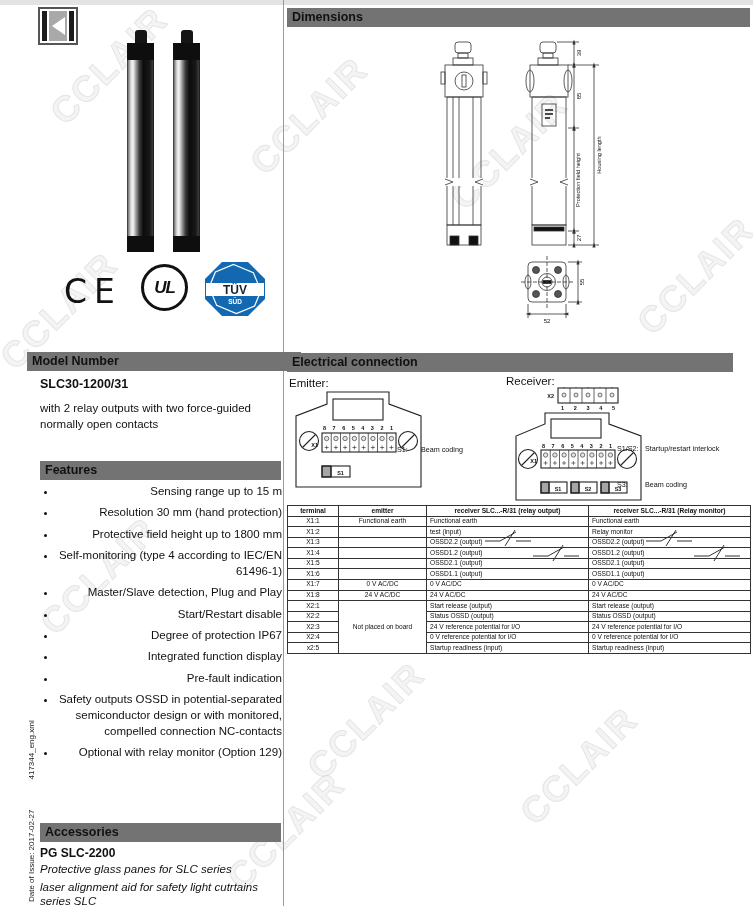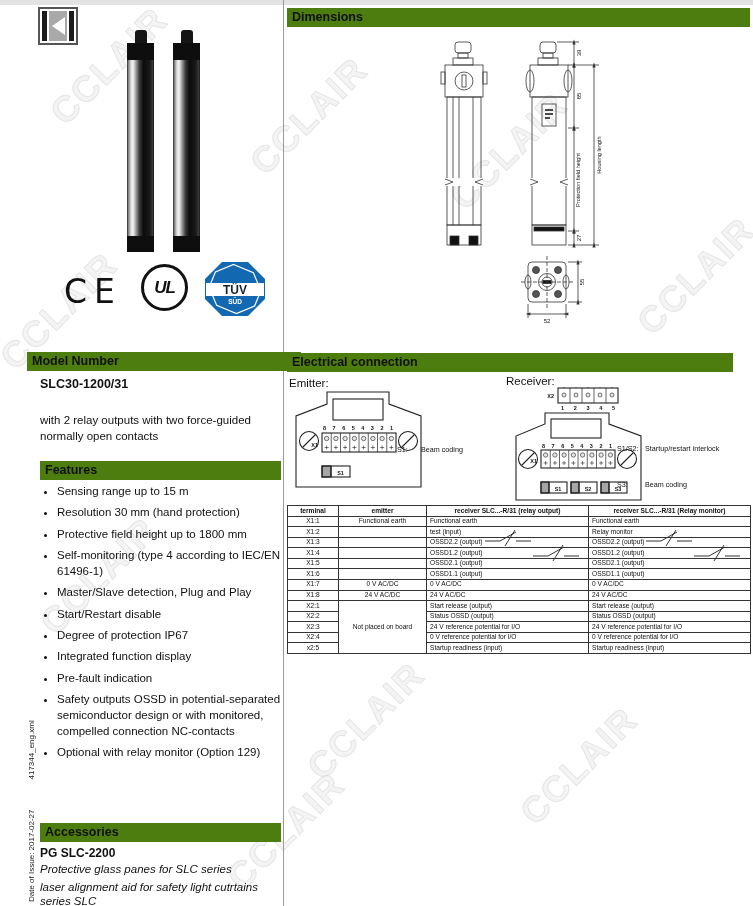--- a/index.html
+++ b/index.html
@@ -6,21 +6,21 @@
   body { width:753px; height:906px; background:#fff; font-family:"Liberation Sans", sans-serif; color:#111; position:relative; overflow:hidden; }
   #page { position:relative; width:753px; height:906px; background:#fff; }
 
   .topstrip { position:absolute; left:0; top:0; width:753px; height:5px; background:#e3e3e3; }
   .divider  { position:absolute; left:283px; top:0; width:1px; height:906px; background:#9a9a9a; }
 
   .wm { position:absolute; font-size:36px; font-weight:bold; letter-spacing:2px;
         color:#ececec; -webkit-text-stroke:1px #cfcfcf; transform:rotate(-45deg); opacity:.55;
         pointer-events:none; white-space:nowrap; }
 
-  .bar { position:absolute; height:19px; background:#4d7c0f; font-weight:bold; font-size:12.5px;
+  .bar { position:absolute; height:19px; background:#737373; font-weight:bold; font-size:12.5px;
          padding:2px 5px; }
 
   
   .cicon { position:absolute; left:38px; top:7px; width:40px; height:38px; border:2px solid #555;
            background:#fff; display:flex; align-items:stretch; padding:2px; gap:2px; }
   .cicon .vbar { width:5px; background:#1c1c1c; }
   .cicon .mid { flex:1; background:#a9a9a9; display:flex; align-items:center; justify-content:center; }
   .cicon .tri { width:0; height:0; border-top:9px solid transparent; border-bottom:9px solid transparent;
                 border-right:13px solid #fff; }
 
@@ -34,23 +34,23 @@
   
   .ce { position:absolute; left:64px; top:272px; font-size:33px; letter-spacing:7px; font-weight:400;
         font-family:"DejaVu Sans", sans-serif; }
   .ul { position:absolute; left:141px; top:264px; width:47px; height:47px; border:3px solid #111;
         border-radius:50%; display:flex; align-items:center; justify-content:center; }
   .ul span { font-weight:bold; font-style:italic; font-size:17px; letter-spacing:-1px; }
   .tuv { position:absolute; left:203px; top:260px; }
 
   
   .model-name { position:absolute; left:40px; top:377px; font-size:12.5px; font-weight:bold; }
-  .model-desc { position:absolute; left:40px; top:401px; width:238px; font-size:11.5px; line-height:1.35;margin-top:12px; }
+  .model-desc { position:absolute; left:40px; top:401px; width:238px; font-size:11.5px; line-height:1.35; }
   .features-list { position:absolute; left:40px; top:484px; width:242px; font-size:11.5px; }
-  .features-list ul { list-style:disc outside; padding-left:17px; }
+  .features-list ul { list-style:disc outside; padding-left:17px;text-align:right; }
   .features-list li { margin-bottom:5.5px; line-height:1.38; }
   .acc { position:absolute; left:40px; top:846px; width:240px; font-size:11.5px; line-height:1.3; }
   .acc h4 { font-size:12px; font-weight:bold; margin:0; }
   .acc p { margin:0 0 3px 0;font-style:italic; }
 
   .vtext { position:absolute; left:27px; top:902px; transform:rotate(-90deg); transform-origin:0 0;
            font-size:8px; color:#222; white-space:nowrap; display:flex; gap:30px; }
 
   
   .conn-label { position:absolute; font-size:11.5px; }

